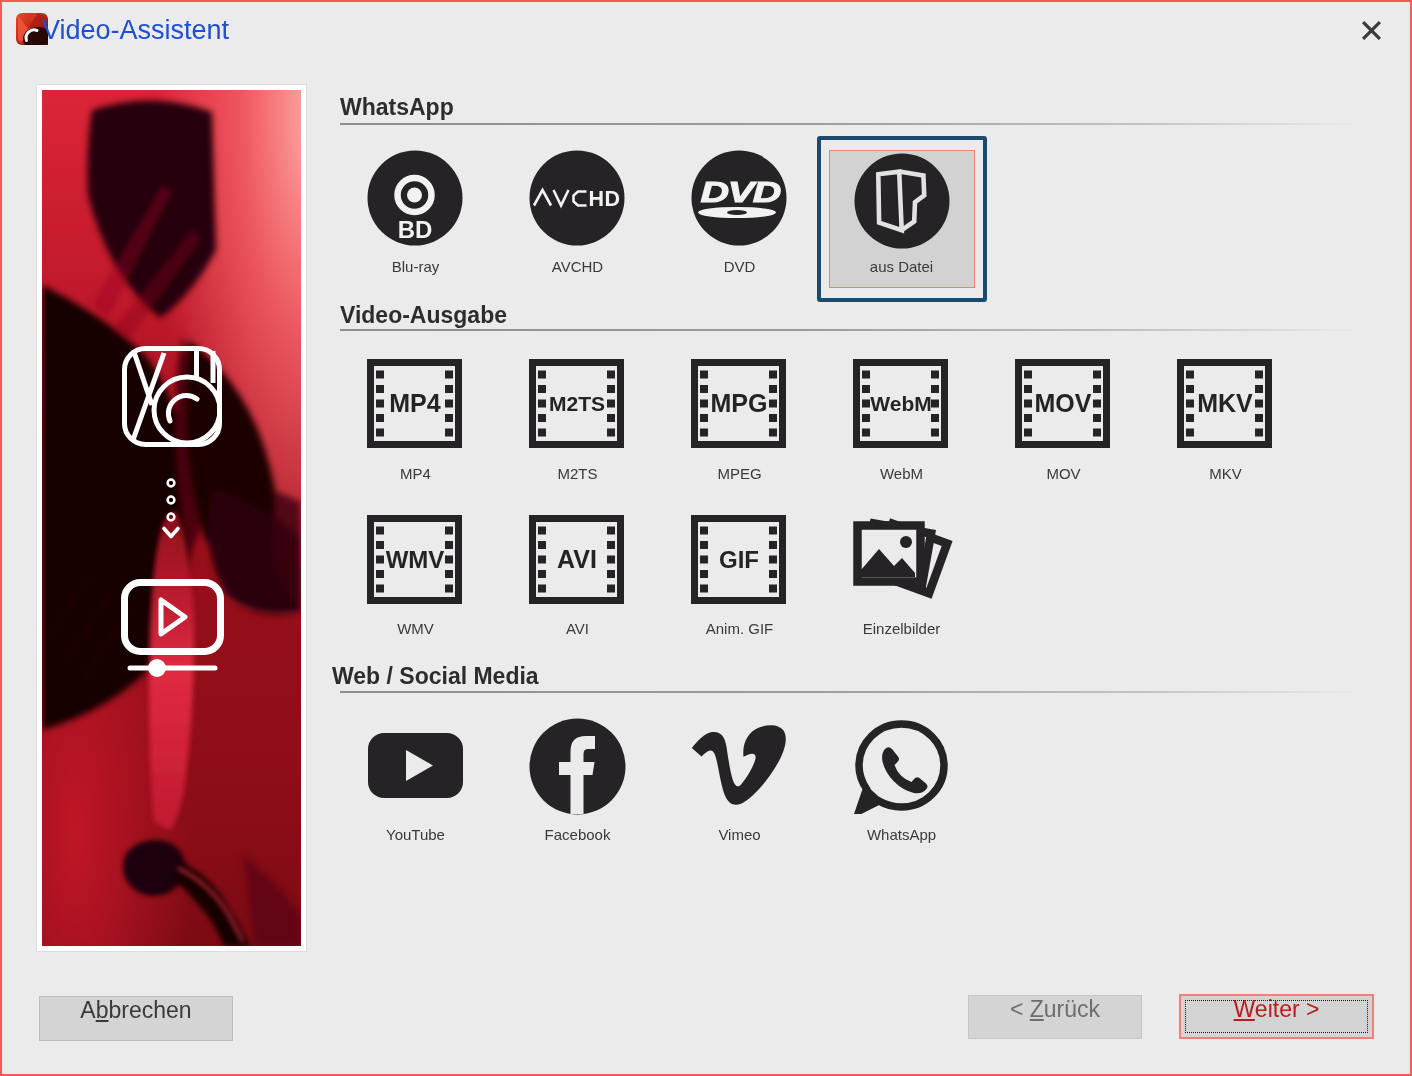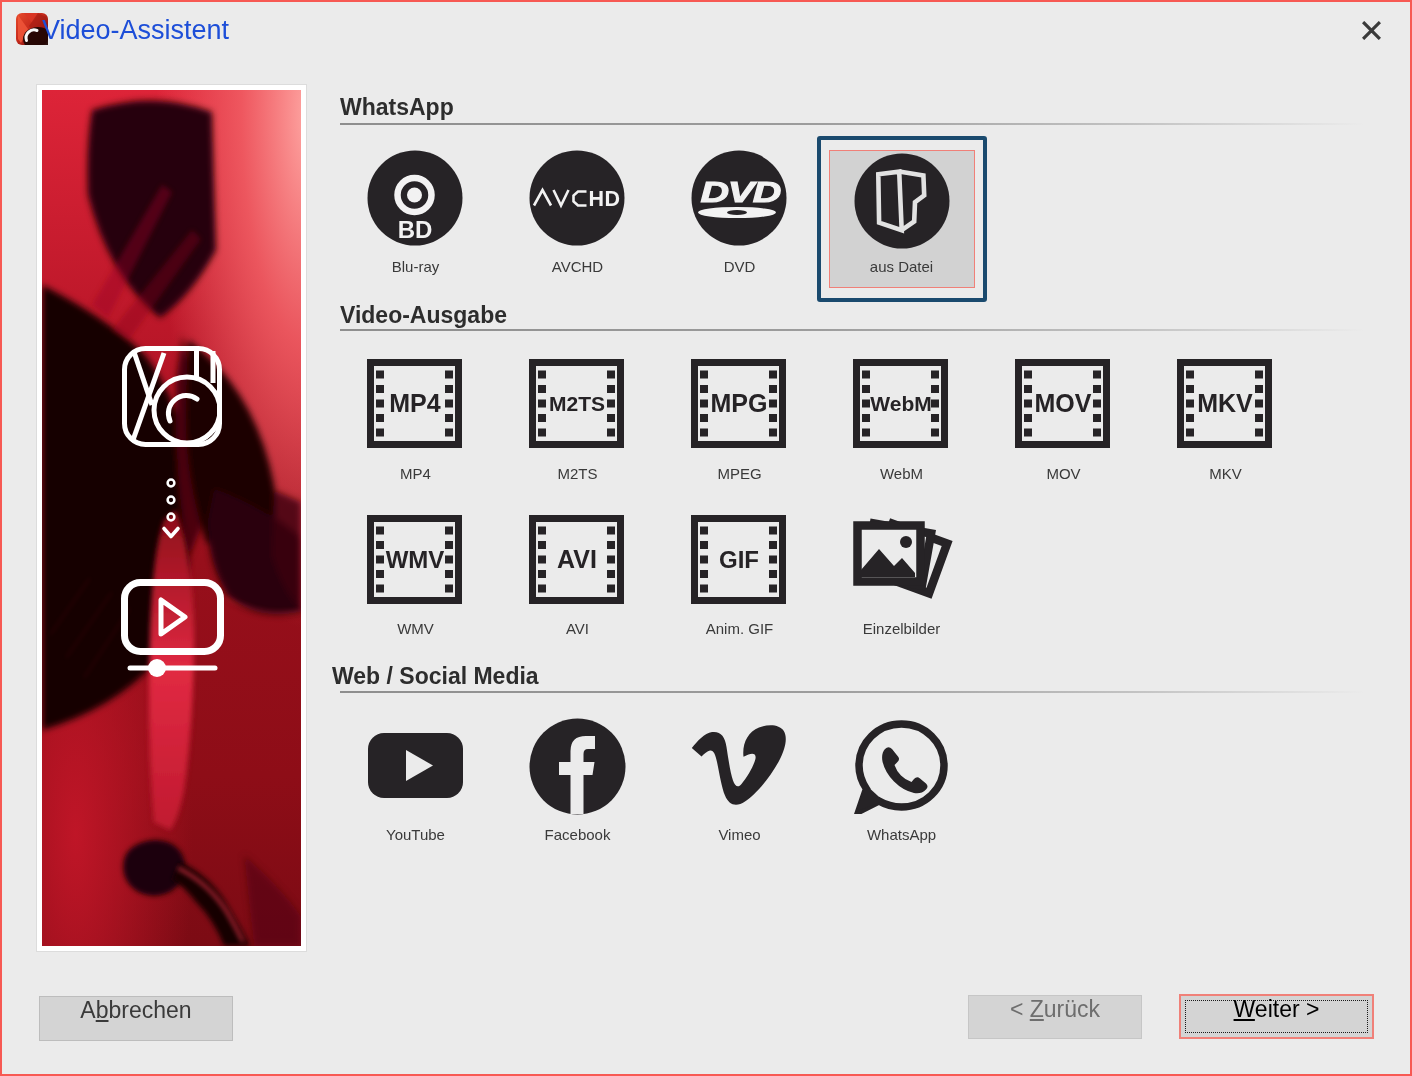--- a/index.html
+++ b/index.html
@@ -262,16 +262,16 @@
   <path d="M2 91.5 L11.5 64.5 L29.5 81 Z" fill="#262326"></path>
   <path d="M31 29 Q34.5 25.5 38 29 L44 36.5 Q46.5 39.5 43 42.5 L40.5 45 Q42.5 51 47 55.5 Q51.5 60 57.5 62 L60 59 Q63 56 66 58.5 L72 63.5 Q75 66.5 72 69.5 Q67 74.5 60 73 Q49 70.5 40 61.5 Q31 52.5 28.5 41.5 Q27 33.5 31 29 Z" fill="#262326"></path>
   </g>
 </svg>
 <div class="lbl" style="left:820.5px;top:821px">WhatsApp</div>
 
 <div class="btn" style="left:39px;top:996px;width:194px;height:45px">A<u>b</u>brechen</div>
 <div class="btn" style="left:968px;top:995px;width:174px;height:44px;color:#6e6e6e;border-color:#c6c6c6">
     <span>&lt; <u>Z</u>urück</span>
   </div>
-<div class="btn" style="left:1179px;top:994px;width:195px;height:45px;border:2px solid #f08078;color:#000000">
+<div class="btn" style="left:1179px;top:994px;width:195px;height:45px;border:2px solid #f08078;color:#b91c1c">
     <span class="abs" style="left:4px;top:4px;right:4px;bottom:4px;border:1px dotted #1a1a1a"></span>
     <span><u>W</u>eiter &gt;</span>
   </div>
 
 </body></html>

